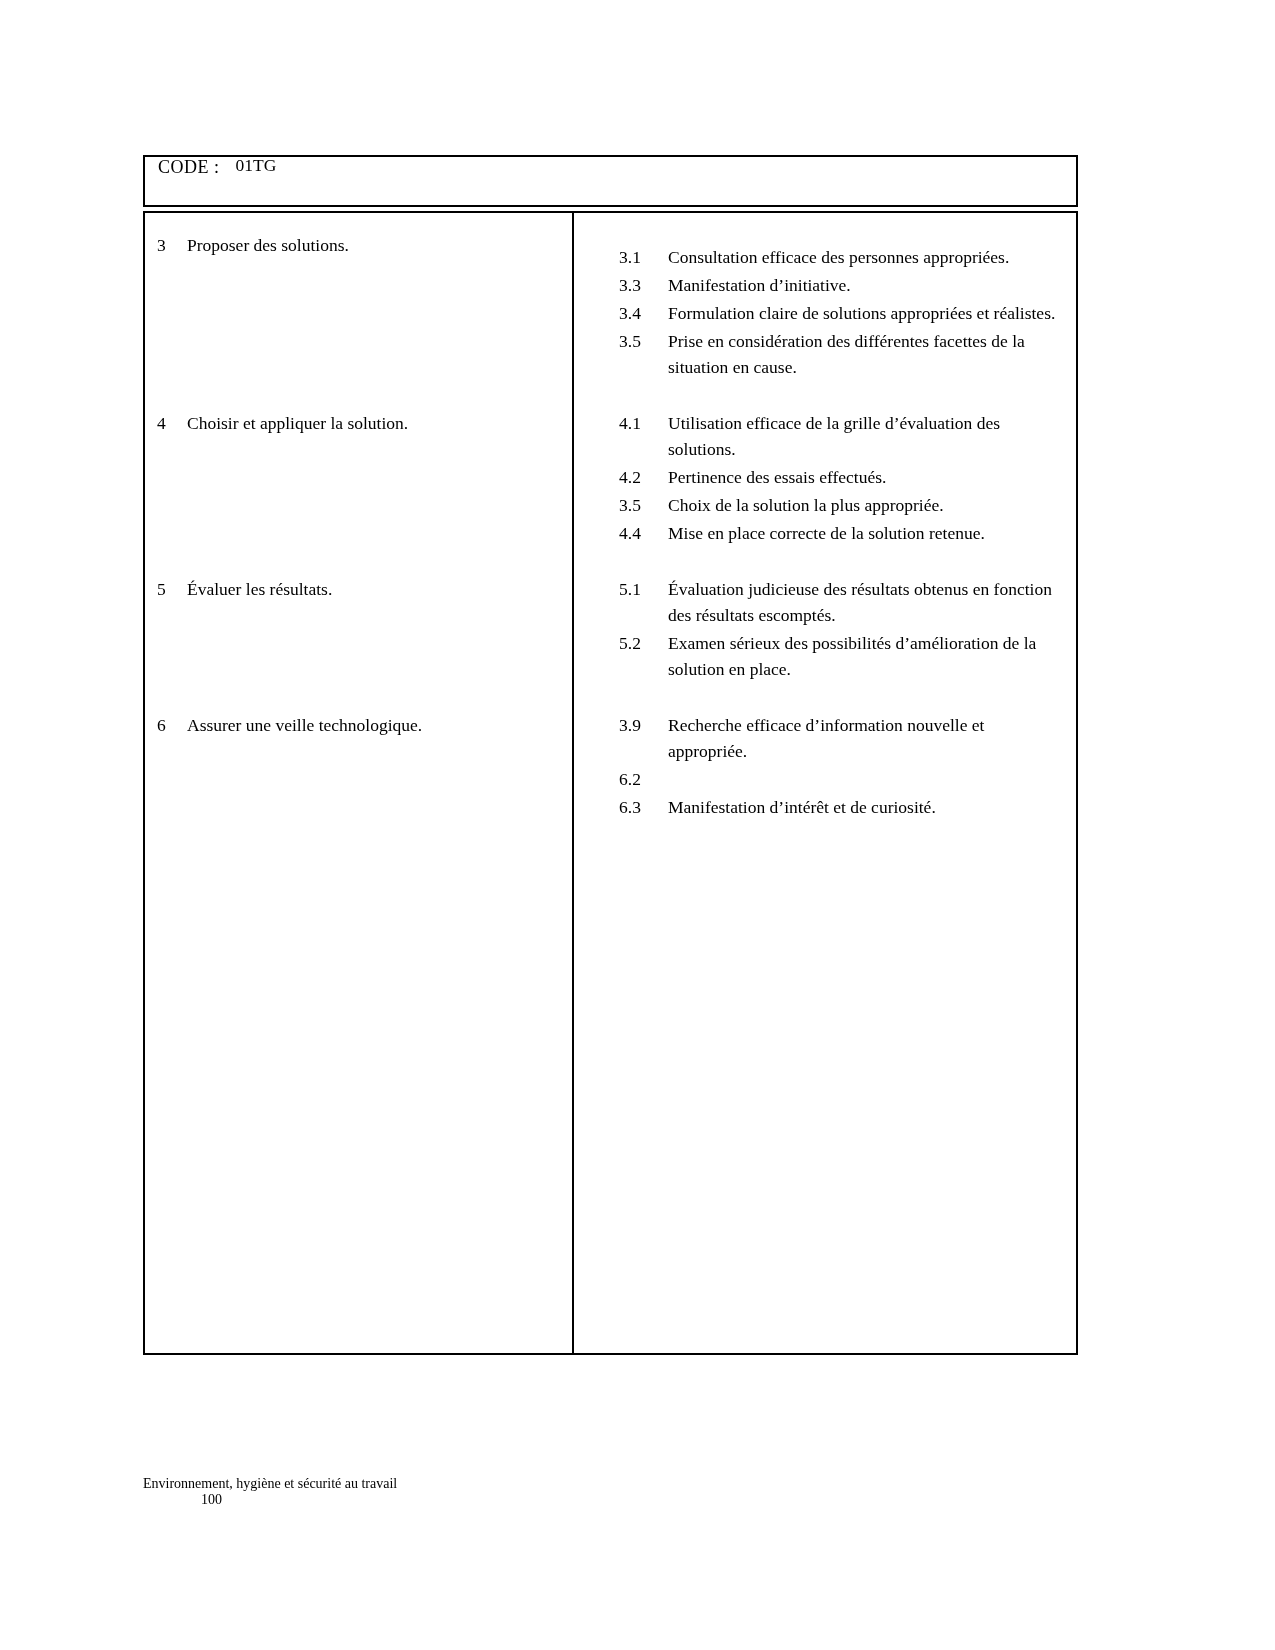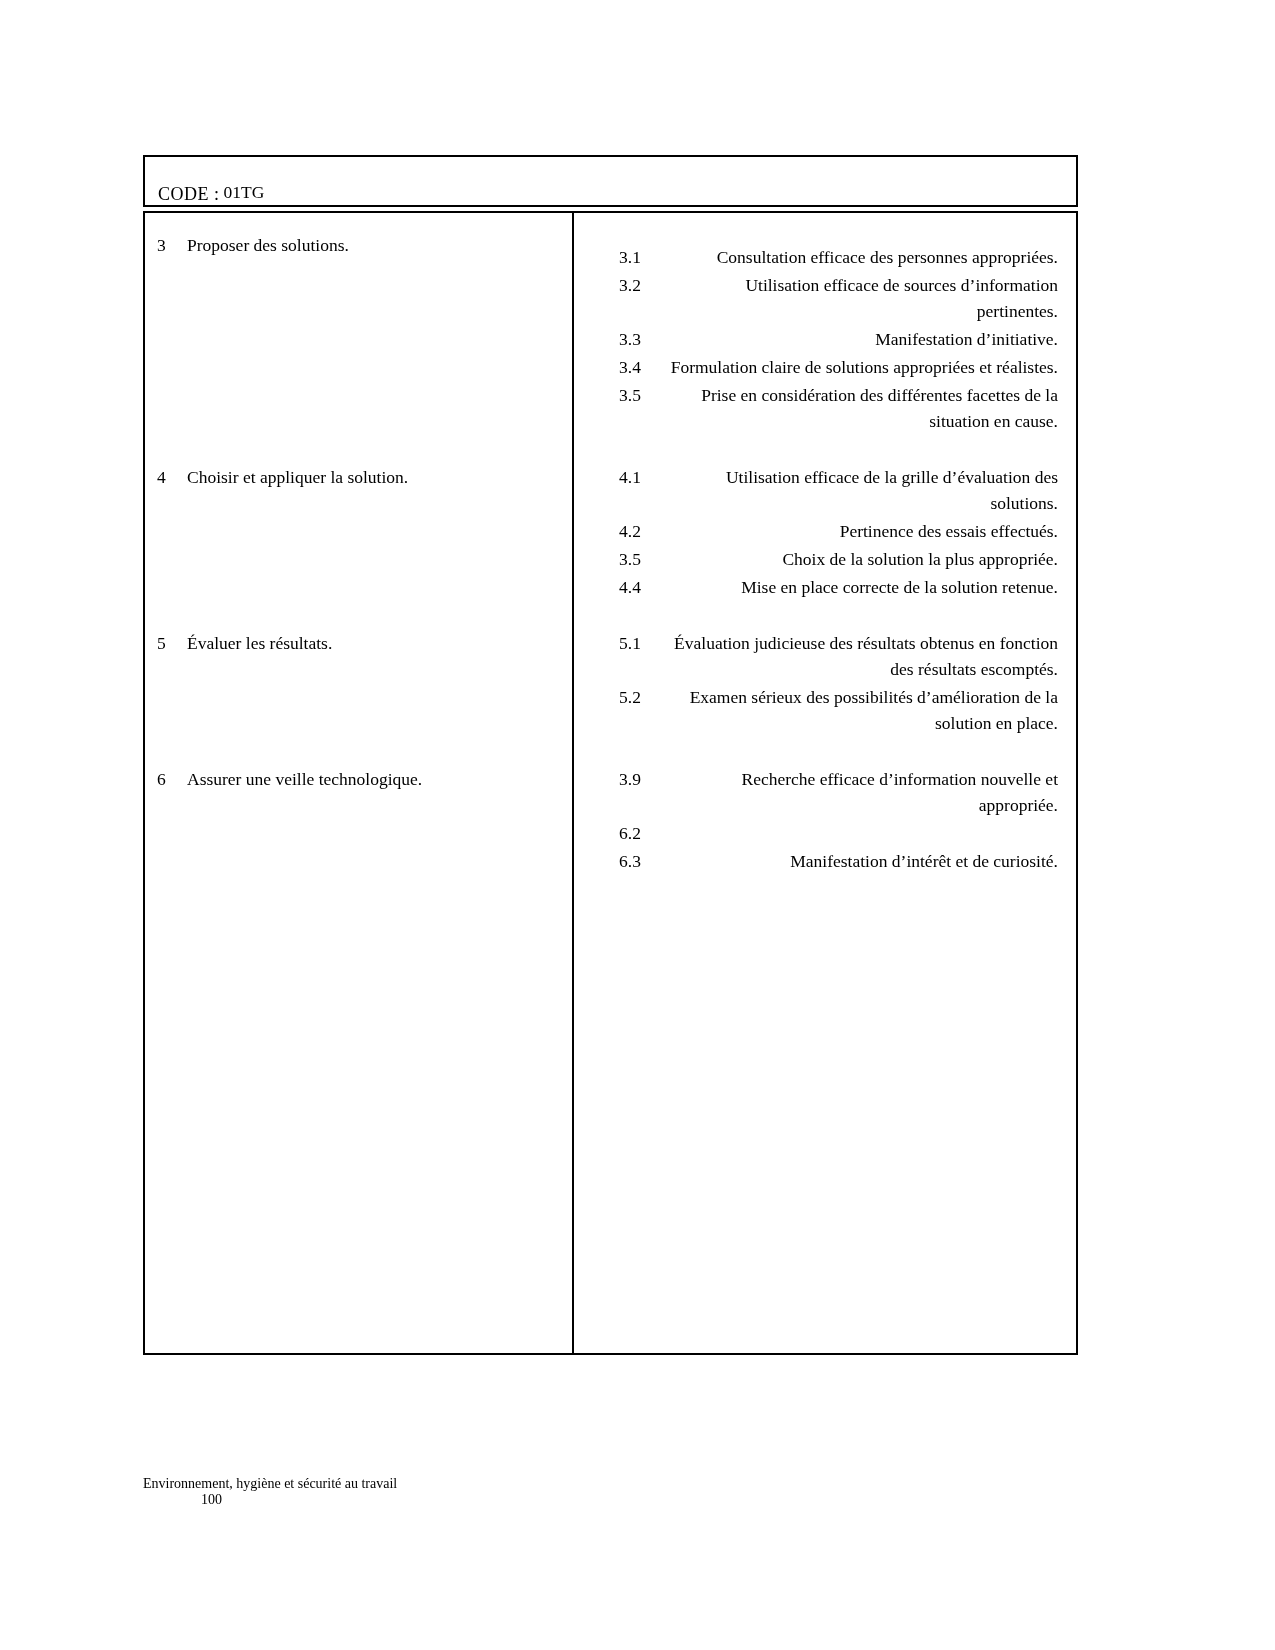--- a/index.html
+++ b/index.html
@@ -17,23 +17,24 @@
   }
   .code-box {
     position: absolute;
     left: 143px;
     top: 155px;
     width: 935px;
     height: 52px;
     border: 2px solid #000000;
     box-sizing: border-box;
     display: flex;
-    align-items: flex-end;
+    align-items: flex-start;
     padding-left: 13px;
     font-size: 18px;
+    gap: 12px;
   }
   .code-label { letter-spacing: 0.5px; }
   .code-value { margin-left: 4px; font-size: 17.5px; position: relative; top: -2px; }
 
   .criteria-table {
     position: absolute;
     left: 143px;
     top: 211px;
     width: 935px;
     height: 1144px;
@@ -76,21 +77,21 @@
   .row:first-child .cell-right { padding-top: 12px; }
   .criterion {
     display: flex;
     margin-bottom: 2px;
     margin-left: 32px;
   }
   .crit-num {
     width: 49px;
     flex-shrink: 0;
   }
-  .crit-text { flex: 1; text-align: right; }
+  .crit-text { flex: 1; }
 
   .footer {
     position: absolute;
     left: 143px;
     top: 1476px;
     font-size: 14px;
     display: flex;
     flex-direction: column;
   }
   .footer-page {
@@ -114,24 +115,20 @@
           <div class="cell-left">
             <span class="obj-num">3</span>
             <span class="obj-title">Proposer des solutions.</span>
           </div>
           <div class="cell-right">
             <div class="criterion">
               <span class="crit-num">3.1</span>
               <span class="crit-text">Consultation efficace des personnes appropriées.</span>
             </div>
             <div class="criterion">
-              <span class="crit-num">3.2</span>
-              <span class="crit-text">Utilisation efficace de sources d’information pertinentes.</span>
-            </div>
-            <div class="criterion">
               <span class="crit-num">3.3</span>
               <span class="crit-text">Manifestation d’initiative.</span>
             </div>
             <div class="criterion">
               <span class="crit-num">3.4</span>
               <span class="crit-text">Formulation claire de solutions appropriées et réalistes.</span>
             </div>
             <div class="criterion">
               <span class="crit-num">3.5</span>
               <span class="crit-text">Prise en considération des différentes facettes de la situation en cause.</span>

